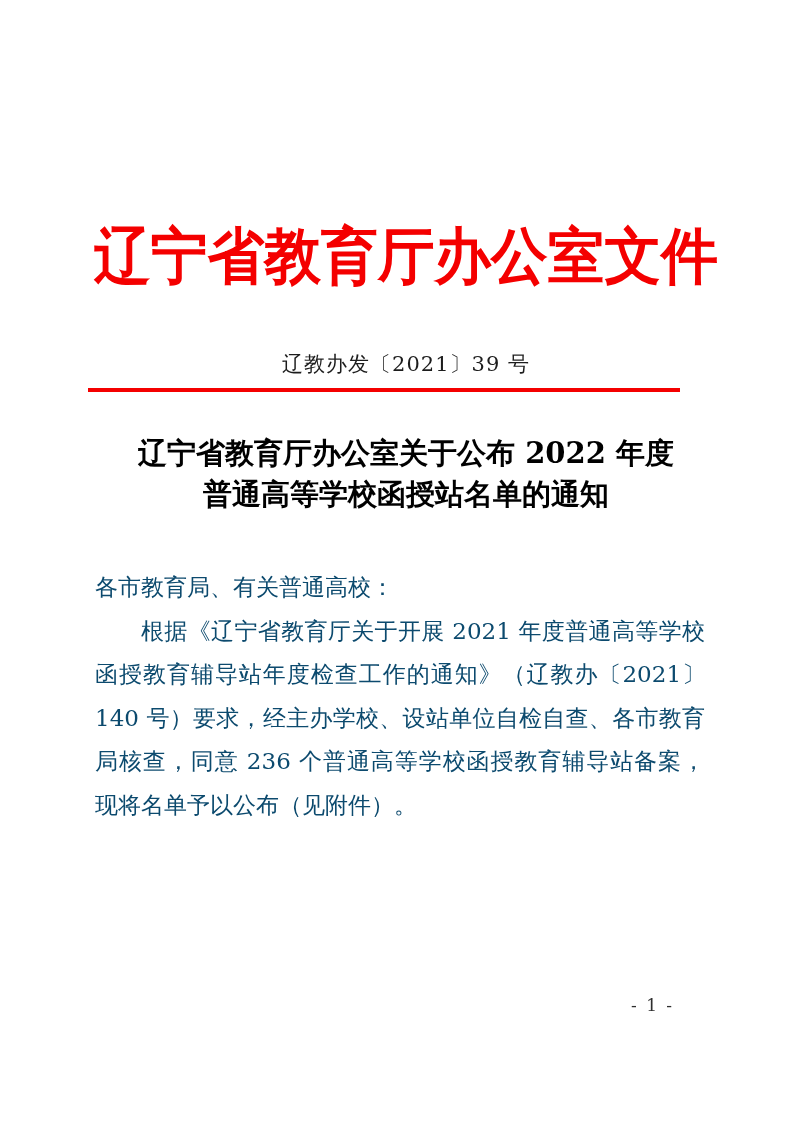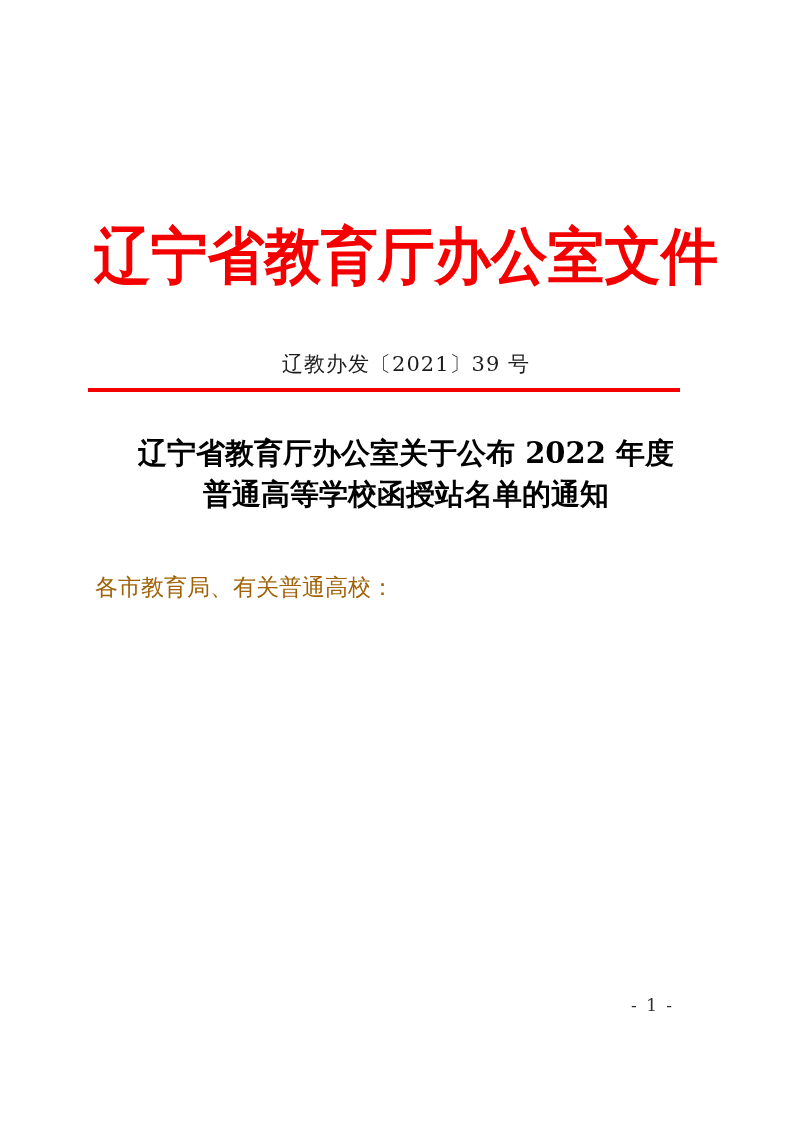--- a/index.html
+++ b/index.html
@@ -64,21 +64,21 @@
     line-height: 41px;
     font-family: "DejaVu Serif", serif;
   }
   .body-text {
     position: absolute;
     top: 566px;
     left: 95px;
     width: 610px;
     font-size: 23px;
     line-height: 43.5px;
-    color: #a16207;
+    color: #0c4a6e;
     text-align: justify;
     font-family: "DejaVu Serif", serif;
   }
   .body-text p {
     margin: 0;
     padding: 0;
   }
   .para {
     text-indent: 2em;
   }
@@ -105,17 +105,18 @@
 
   <div class="red-rule"></div>
 
   <div class="doc-title">
     <div>辽宁省教育厅办公室关于公布 2022 年度</div>
     <div>普通高等学校函授站名单的通知</div>
   </div>
 
   <div class="body-text">
     <p class="salutation">各市教育局、有关普通高校：</p>
+    <p class="para">根据《辽宁省教育厅关于开展 2021 年度普通高等学校函授教育辅导站年度检查工作的通知》（辽教办〔2021〕140 号）要求，经主办学校、设站单位自检自查、各市教育局核查，同意 236 个普通高等学校函授教育辅导站备案，现将名单予以公布（见附件）。</p>
   </div>
 
   <div class="page-number">- 1 -</div>
 
 </div>
 
 </body></html>

